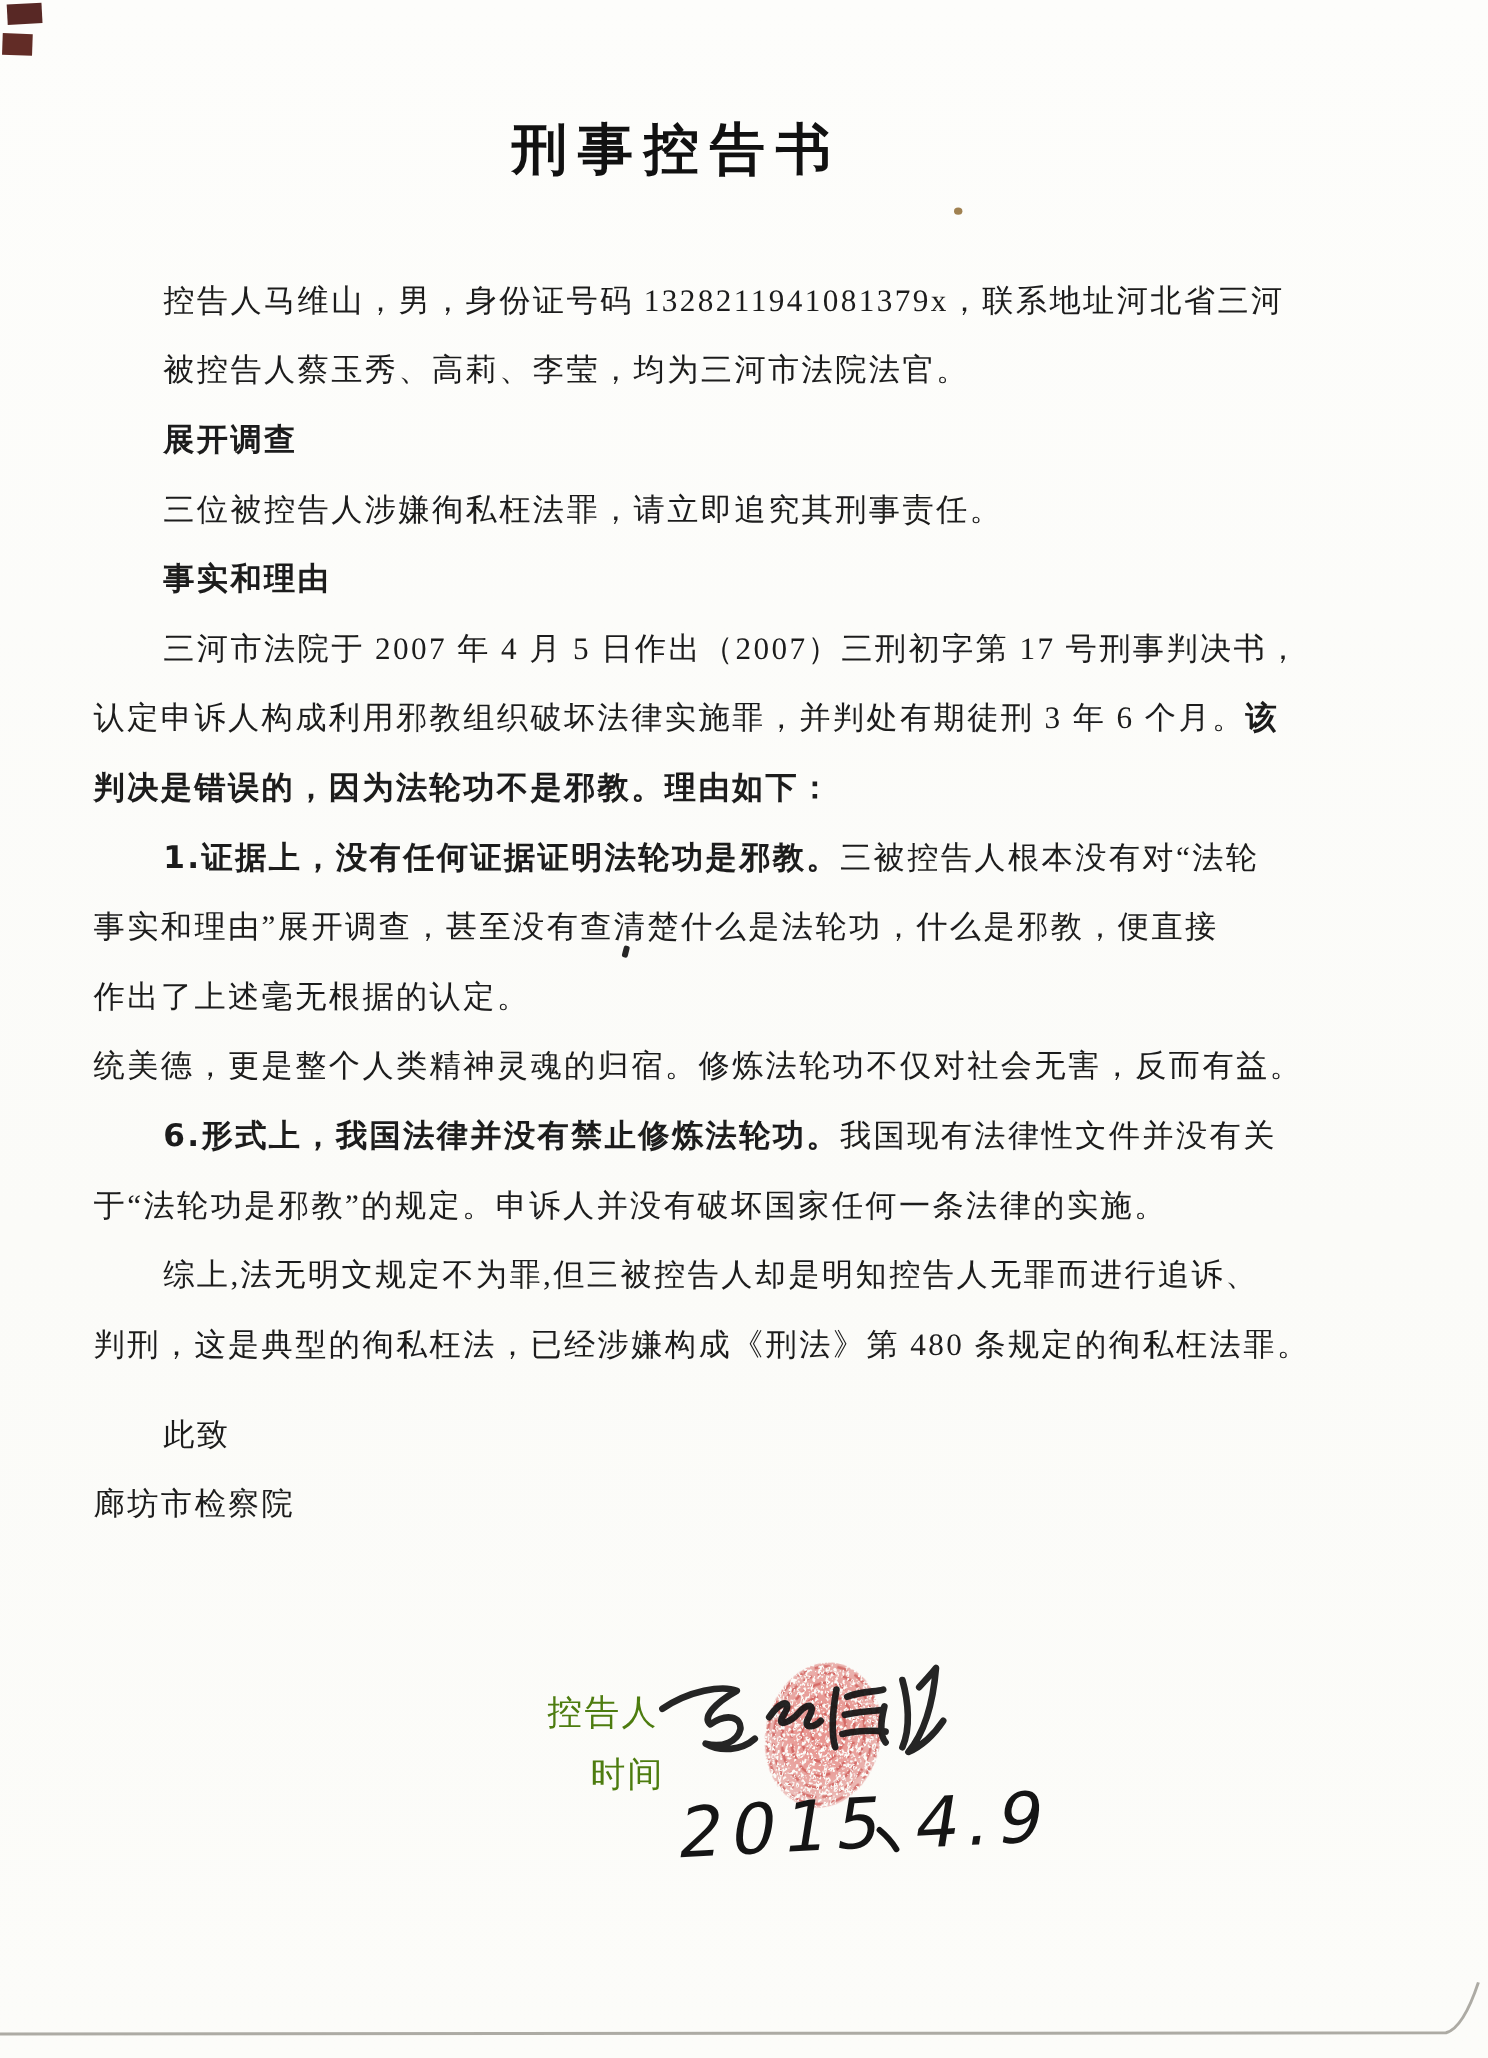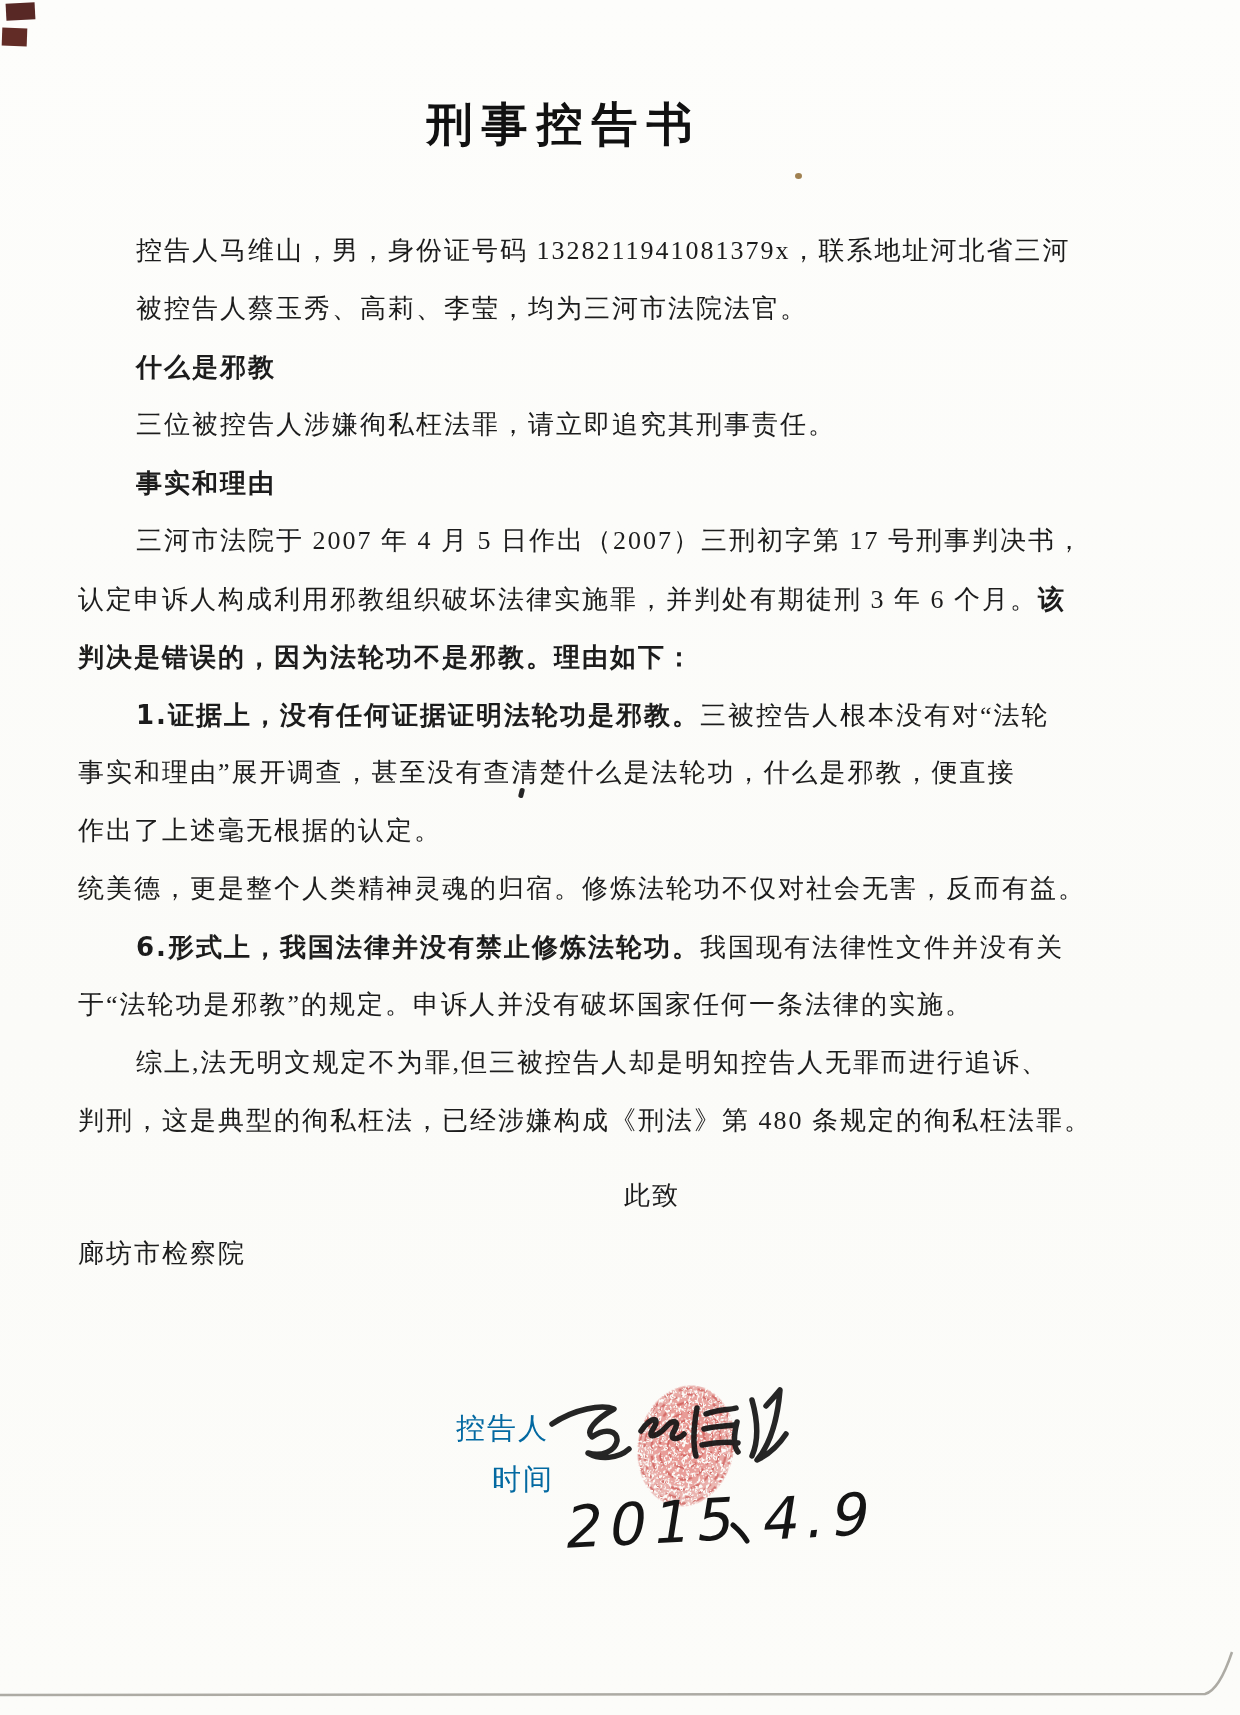--- a/index.html
+++ b/index.html
@@ -15,24 +15,24 @@
     font-size:46px;line-height:1.1;font-weight:700;letter-spacing:9px;
     color:#111;
   }
   .body-text{
     position:absolute;left:78px;top:222px;width:1090px;
     font-size:26px;letter-spacing:2px;
   }
   .line{height:58px;line-height:58px;white-space:nowrap;}
   .indent{text-indent:58px;}
   .b{font-family:"DejaVu Sans","Liberation Sans",sans-serif;font-weight:700;}
-  .salute-line{margin-top:17px;text-align:center;}
+  .salute-line{margin-top:17px;}
   .sig-label{
     position:absolute;left:456px;font-size:29px;line-height:1.2;letter-spacing:2px;
-    color:#0369a1;
+    color:#4d7c0f;
   }
   .sig-label.claimant{top:1411px;}
   .sig-label.time{top:1462px;margin-left:36px;}
   .overlay{position:absolute;left:0;top:0;width:1240px;height:1715px;pointer-events:none;}
   .speck{position:absolute;border-radius:2px;}
   .speck-mid{left:519px;top:788px;width:5px;height:10px;background:#262626;transform:rotate(14deg);}
   .speck-title{left:795px;top:173px;width:7px;height:6px;background:#8f6b33;border-radius:50%;opacity:.85;}
   .corner-mark{position:absolute;opacity:.92;}
   .corner-mark.m1{left:6px;top:3px;width:29px;height:17px;background:#4a1612;transform:rotate(-3deg);}
   .corner-mark.m2{left:2px;top:28px;width:25px;height:18px;background:#551a14;transform:rotate(2deg);}
@@ -46,21 +46,21 @@
 
 <div class="corner-mark m1"></div>
 <div class="corner-mark m2"></div>
 
 <div class="title">刑事控告书</div>
 <div class="speck speck-title"></div>
 
 <div class="body-text">
   <div class="line indent"><span>控告人马维山，男，身份证号码 1328211941081379x，联系地址河北省三河</span></div>
   <div class="line indent"><span>被控告人蔡玉秀、高莉、李莹，均为三河市法院法官。</span></div>
-  <div class="line indent"><span class="b">什么是邪教</span></div>
+  <div class="line indent"><span class="b">展开调查</span></div>
   <div class="line indent"><span>三位被控告人涉嫌徇私枉法罪，请立即追究其刑事责任。</span></div>
   <div class="line indent"><span class="b">事实和理由</span></div>
   <div class="line indent"><span>三河市法院于 2007 年 4 月 5 日作出（2007）三刑初字第 17 号刑事判决书，</span></div>
   <div class="line"><span>认定申诉人构成利用邪教组织破坏法律实施罪，并判处有期徒刑 3 年 6 个月。</span><span class="b">该</span></div>
   <div class="line"><span class="b">判决是错误的，因为法轮功不是邪教。理由如下：</span></div>
   <div class="line indent"><span class="b">1.证据上，没有任何证据证明法轮功是邪教。</span><span>三被控告人根本没有对“法轮</span></div>
   <div class="line"><span>事实和理由”展开调查，甚至没有查清楚什么是法轮功，什么是邪教，便直接</span></div>
   <div class="line"><span>作出了上述毫无根据的认定。</span></div>
   <div class="line"><span>统美德，更是整个人类精神灵魂的归宿。修炼法轮功不仅对社会无害，反而有益。</span></div>
   <div class="line indent"><span class="b">6.形式上，我国法律并没有禁止修炼法轮功。</span><span>我国现有法律性文件并没有关</span></div>

